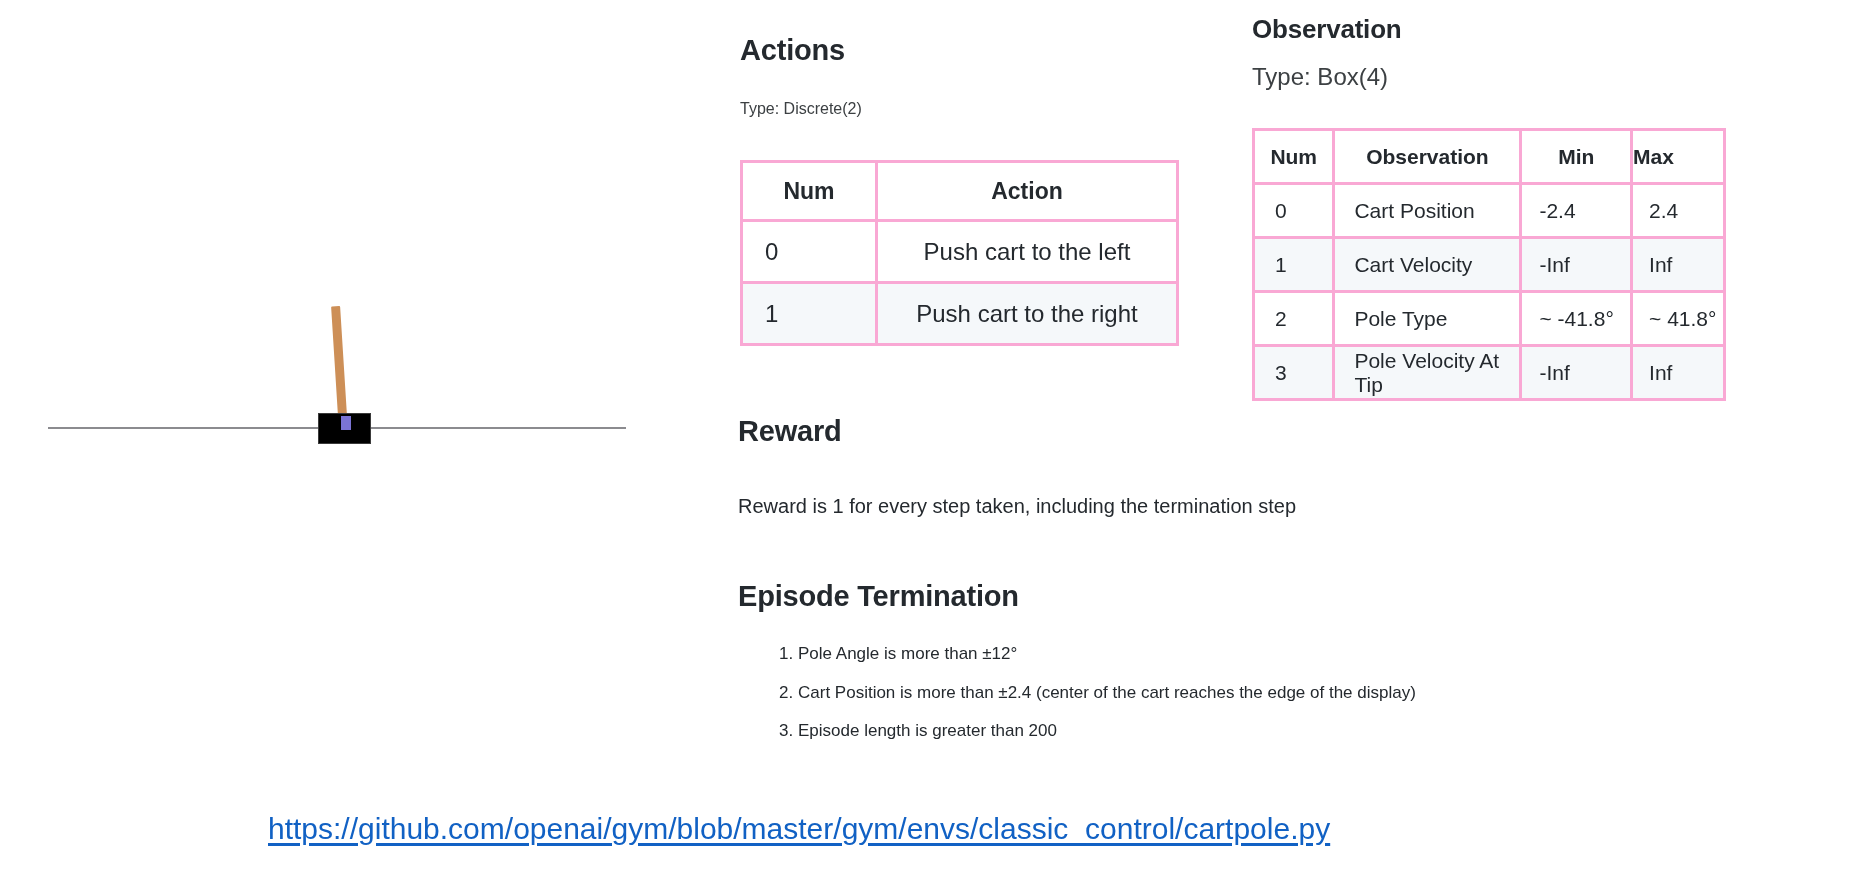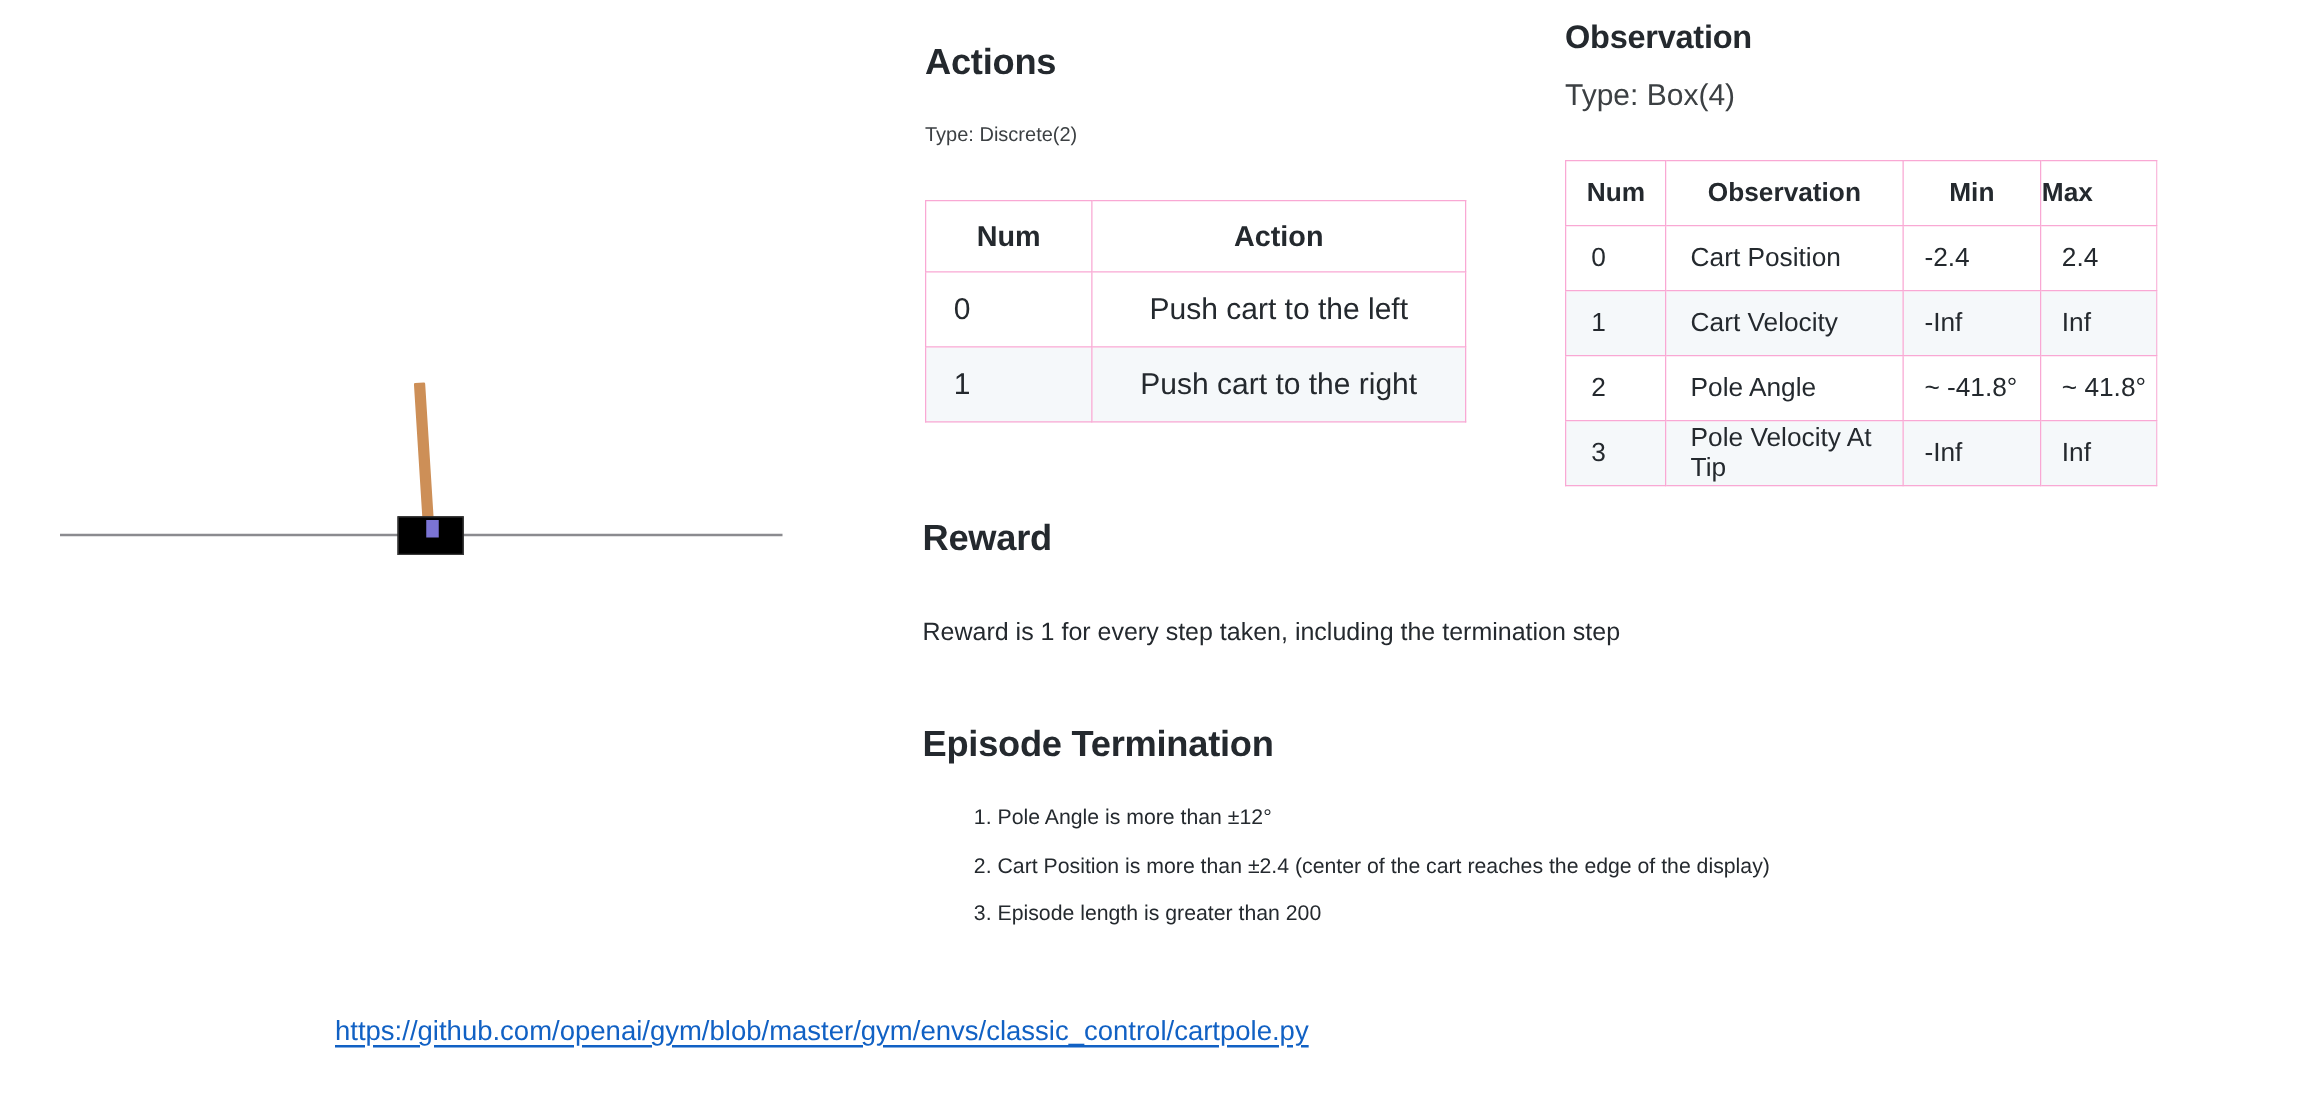--- a/index.html
+++ b/index.html
@@ -92,21 +92,21 @@
   
   table.gh-table {
     position: absolute;
     border-collapse: collapse;
     background: #ffffff;
     font-size: 21px;
     color: #24292e;
   }
   table.gh-table th,
   table.gh-table td {
-    border: 1px solid #f9a8d4;
+    border: 3px solid #f9a8d4;
     padding: 0;
     height: 50px;
     vertical-align: middle;
     font-weight: normal;
   }
   table.gh-table th {
     font-weight: bold;
     text-align: center;
     background: #ffffff;
   }
@@ -154,21 +154,21 @@
     margin-bottom: 20px;
     white-space: nowrap;
     line-height: 1.1;
   }
 
   
   #source-link {
     position: absolute;
     left: 268px;
     top: 812px;
-    font-size: 22px;
+    font-size: 30px;
     color: #1161c4;
     text-decoration: underline;
     text-underline-offset: 4px;
     white-space: nowrap;
     font-family: "Liberation Sans", sans-serif;
   }
 </style>
 </head>
 <body>
 
@@ -225,21 +225,21 @@
         <td class="c-max">2.4</td>
       </tr>
       <tr>
         <td class="c-num">1</td>
         <td class="c-obs">Cart Velocity</td>
         <td class="c-min">-Inf</td>
         <td class="c-max">Inf</td>
       </tr>
       <tr>
         <td class="c-num">2</td>
-        <td class="c-obs">Pole Angle</td>
+        <td class="c-obs">Pole Type</td>
         <td class="c-min">~ -41.8°</td>
         <td class="c-max">~ 41.8°</td>
       </tr>
       <tr>
         <td class="c-num">3</td>
         <td class="c-obs">Pole Velocity At Tip</td>
         <td class="c-min">-Inf</td>
         <td class="c-max">Inf</td>
       </tr>
     </tbody>

